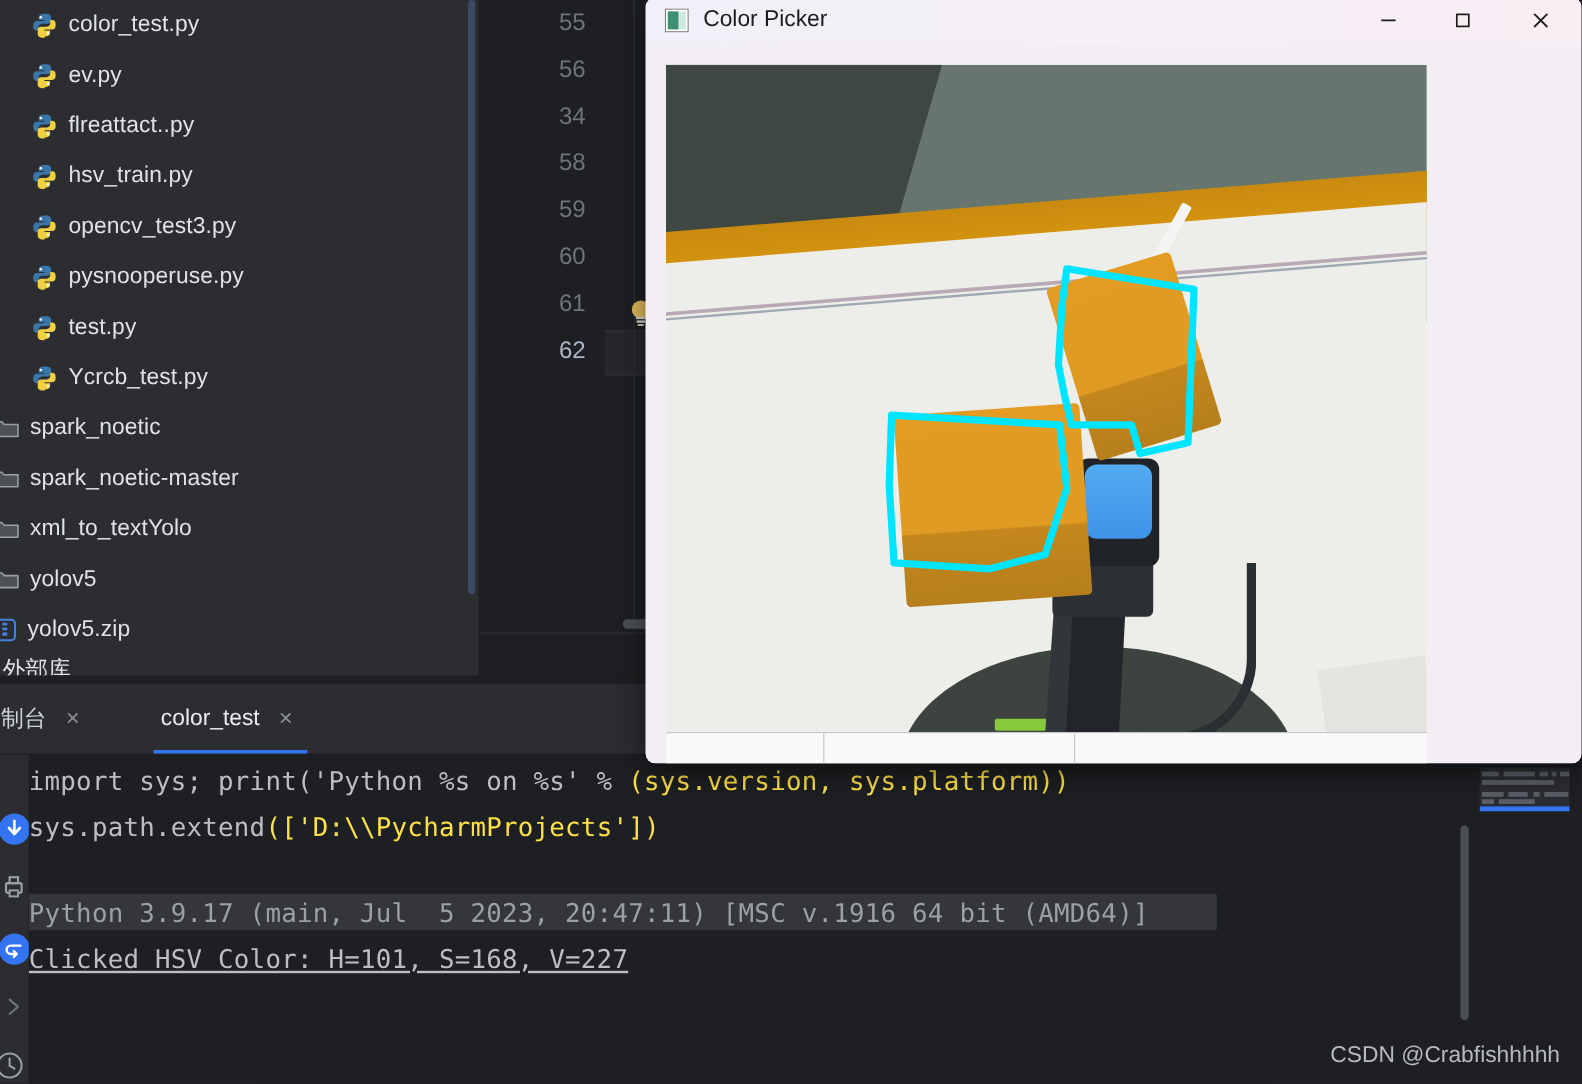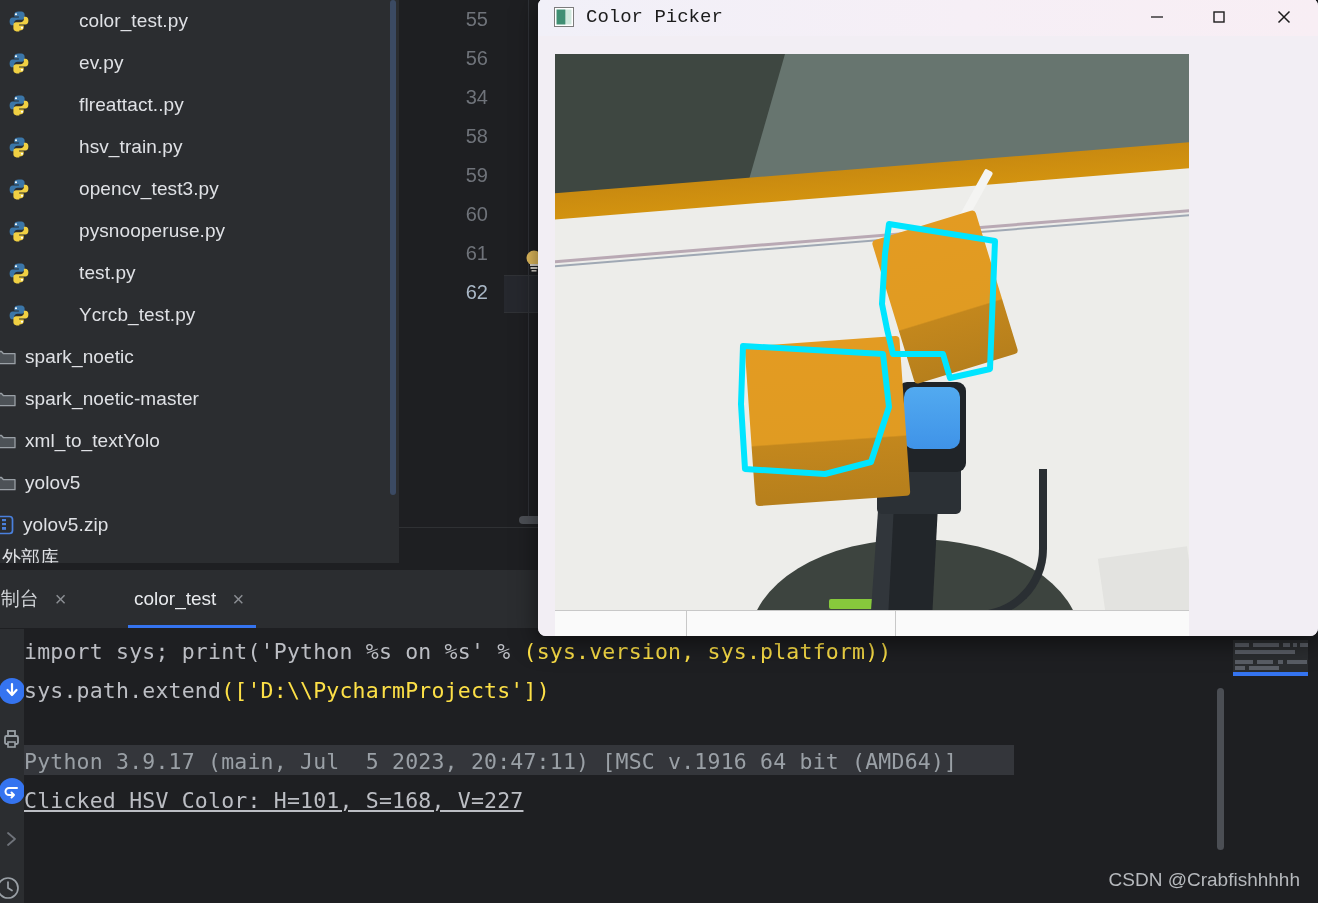--- a/index.html
+++ b/index.html
@@ -16,21 +16,21 @@
 
   
   .filetree {
     position: absolute; left: 0; top: 0; width: 399px; height: 563px;
     background: #2b2d30; overflow: hidden;
   }
   .tree-row {
     display: flex; align-items: center; height: 42px;
     padding-left: 6px; color: #dfe1e5; font-size: 19px; white-space: nowrap;
   }
-  .tree-row.indent { padding-left: 8px; gap: 40px; }
+  .tree-row.indent { padding-left: 26px; }
   .tree-label { margin-left: 9px; letter-spacing: .1px; }
   .ico { flex: 0 0 auto; display: block; }
   .tree-scroll {
     position: absolute; right: 3px; top: 0px; width: 6px; height: 495px;
     background: #3b4a63; border-radius: 3px;
   }
   .tree-bottom-strip {
     position: absolute; left: 0; top: 541px; width: 399px; height: 22px;
     background: #2b2d30;
   }
@@ -135,21 +135,21 @@
     overflow: hidden;
   }
   .cp-title {
     position: absolute; left: 0; top: 0; width: 780px; height: 38px;
     background: linear-gradient(to right, #f1f0f8 0%, #f6eff6 55%, #f8eef4 100%);
     display: flex; align-items: center;
   }
   .cp-title-icon { margin-left: 16px; width: 20px; height: 20px; }
   .cp-title-text {
     margin-left: 12px; color: #1c1c1c; font-size: 19px;
-    font-family: Liberation Mono, monospace;
+    font-family: Liberation Sans, sans-serif;
   }
   .cp-ctrls { position: absolute; right: 0; top: 0; height: 38px; display: flex; }
   .cp-btn {
     width: 62px; height: 38px; display: flex; align-items: center; justify-content: center;
   }
   .cp-btn.close { width: 68px; }
   .cp-client {
     position: absolute; left: 0; top: 38px; width: 780px; height: 600px;
     background: #f2eef4;
   }

